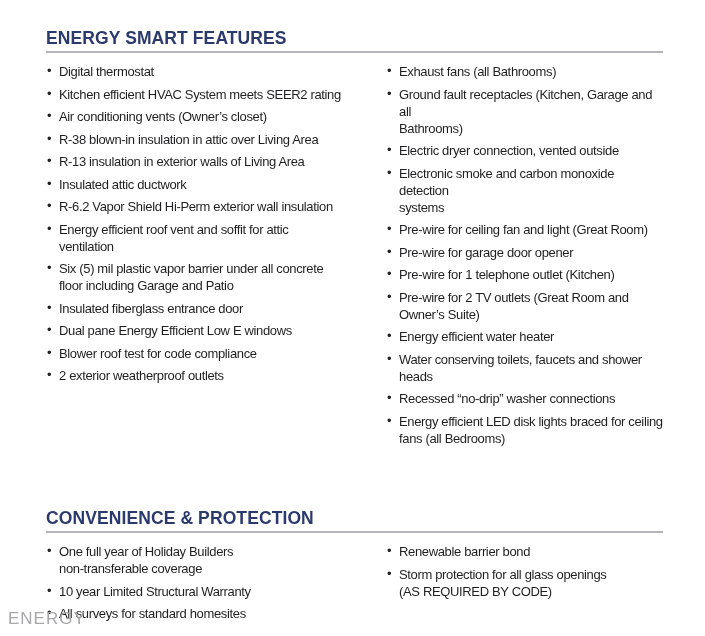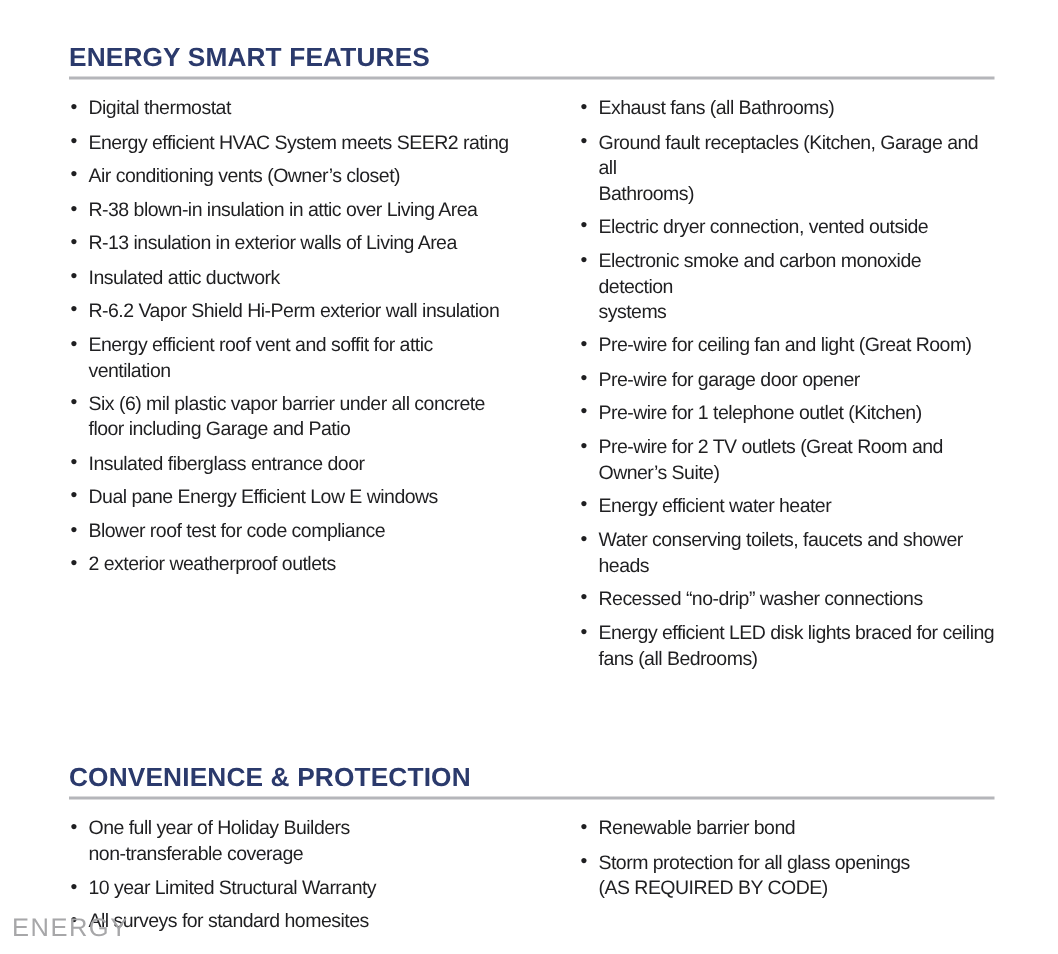--- a/index.html
+++ b/index.html
@@ -86,29 +86,29 @@
 <body>
 
 <div class="page">
 
   <section class="section section-energy">
     <h2 class="section-title">ENERGY SMART FEATURES</h2>
     <hr class="rule">
     <div class="columns">
       <ul class="feature-list left-col">
           <li>Digital thermostat</li>
-          <li>Energy efficient HVAC System meets SEER2 rating</li>
+          <li>Kitchen efficient HVAC System meets SEER2 rating</li>
           <li>Air conditioning vents (Owner’s closet)</li>
           <li>R-38 blown-in insulation in attic over Living Area</li>
           <li>R-13 insulation in exterior walls of Living Area</li>
           <li>Insulated attic ductwork</li>
           <li>R-6.2 Vapor Shield Hi-Perm exterior wall insulation</li>
           <li>Energy efficient roof vent and soffit for attic
 ventilation</li>
-          <li>Six (6) mil plastic vapor barrier under all concrete
+          <li>Six (5) mil plastic vapor barrier under all concrete
 floor including Garage and Patio</li>
           <li>Insulated fiberglass entrance door</li>
           <li>Dual pane Energy Efficient Low E windows</li>
           <li>Blower roof test for code compliance</li>
           <li>2 exterior weatherproof outlets</li>
         </ul>
       <ul class="feature-list right-col">
           <li>Exhaust fans (all Bathrooms)</li>
           <li>Ground fault receptacles (Kitchen, Garage and all
 Bathrooms)</li>

